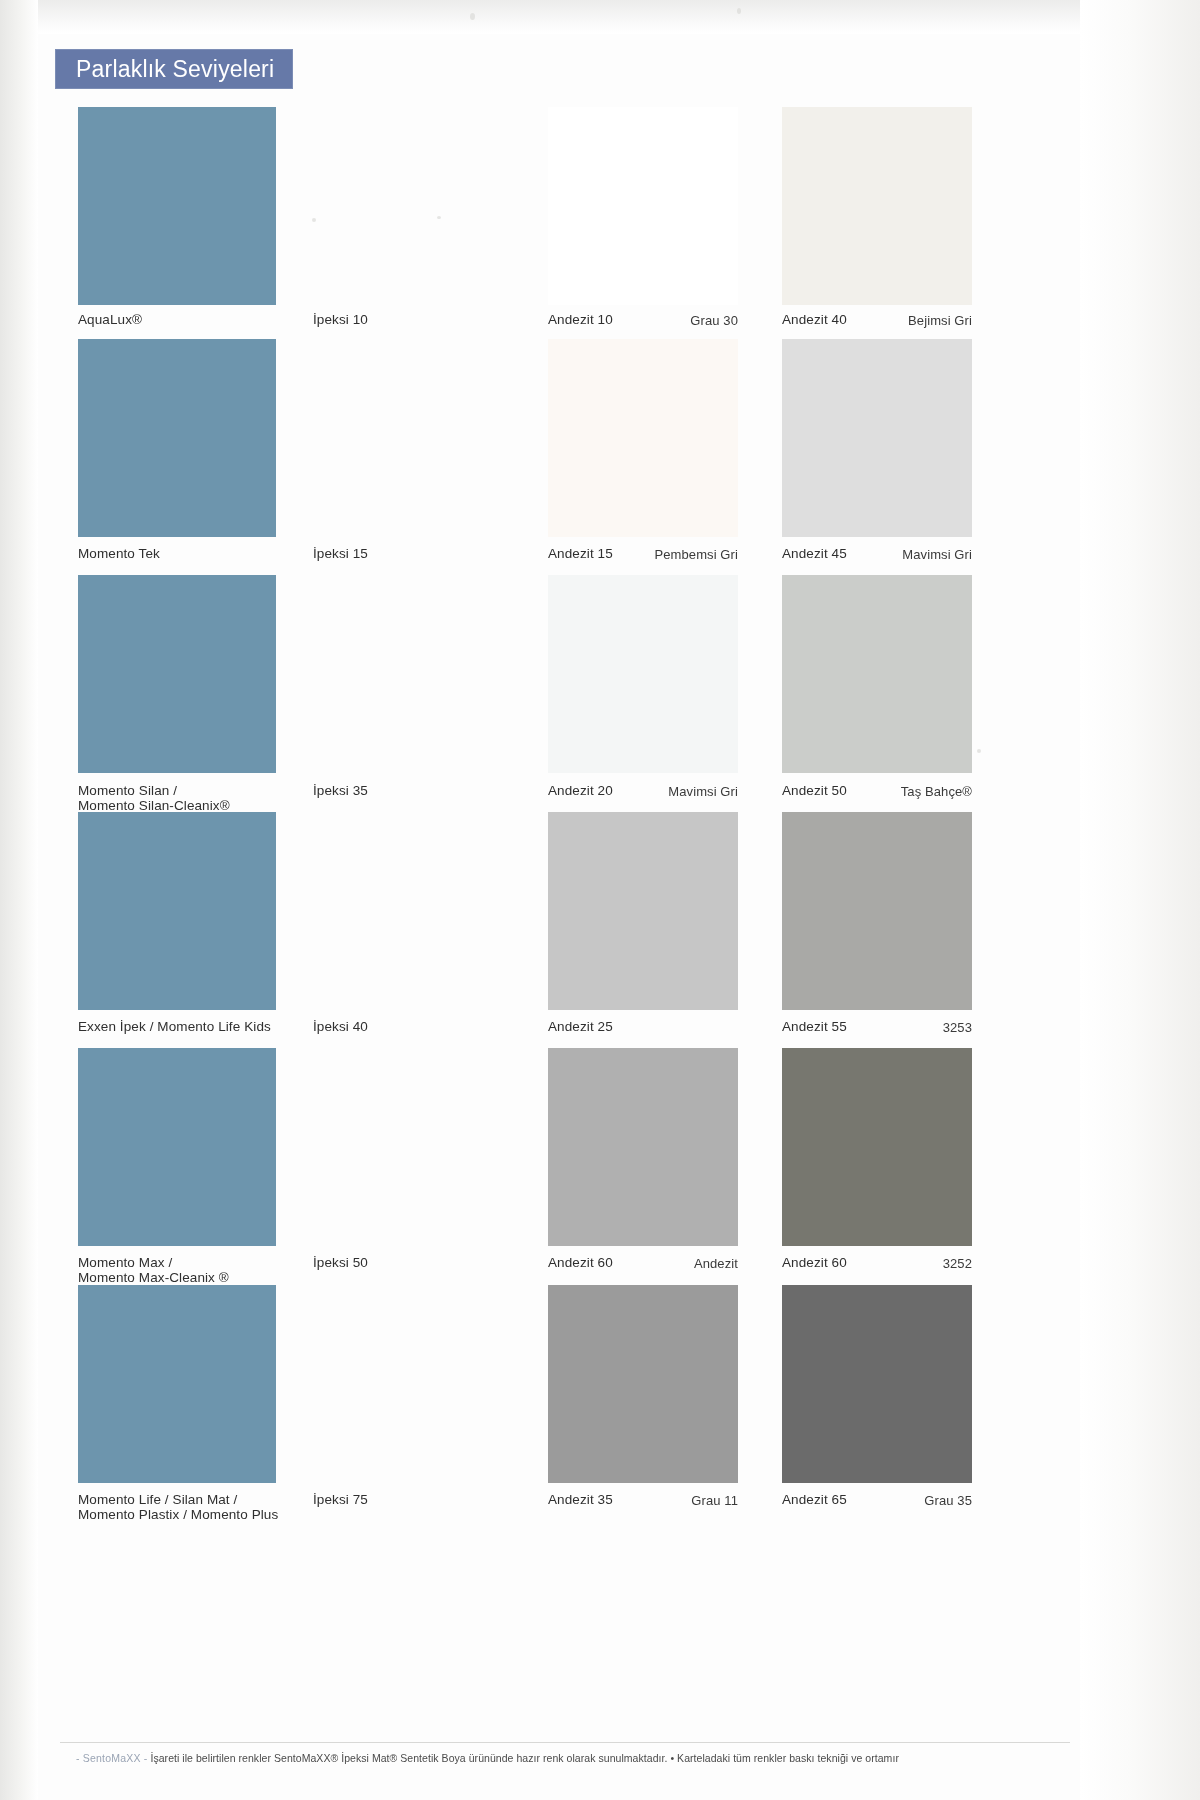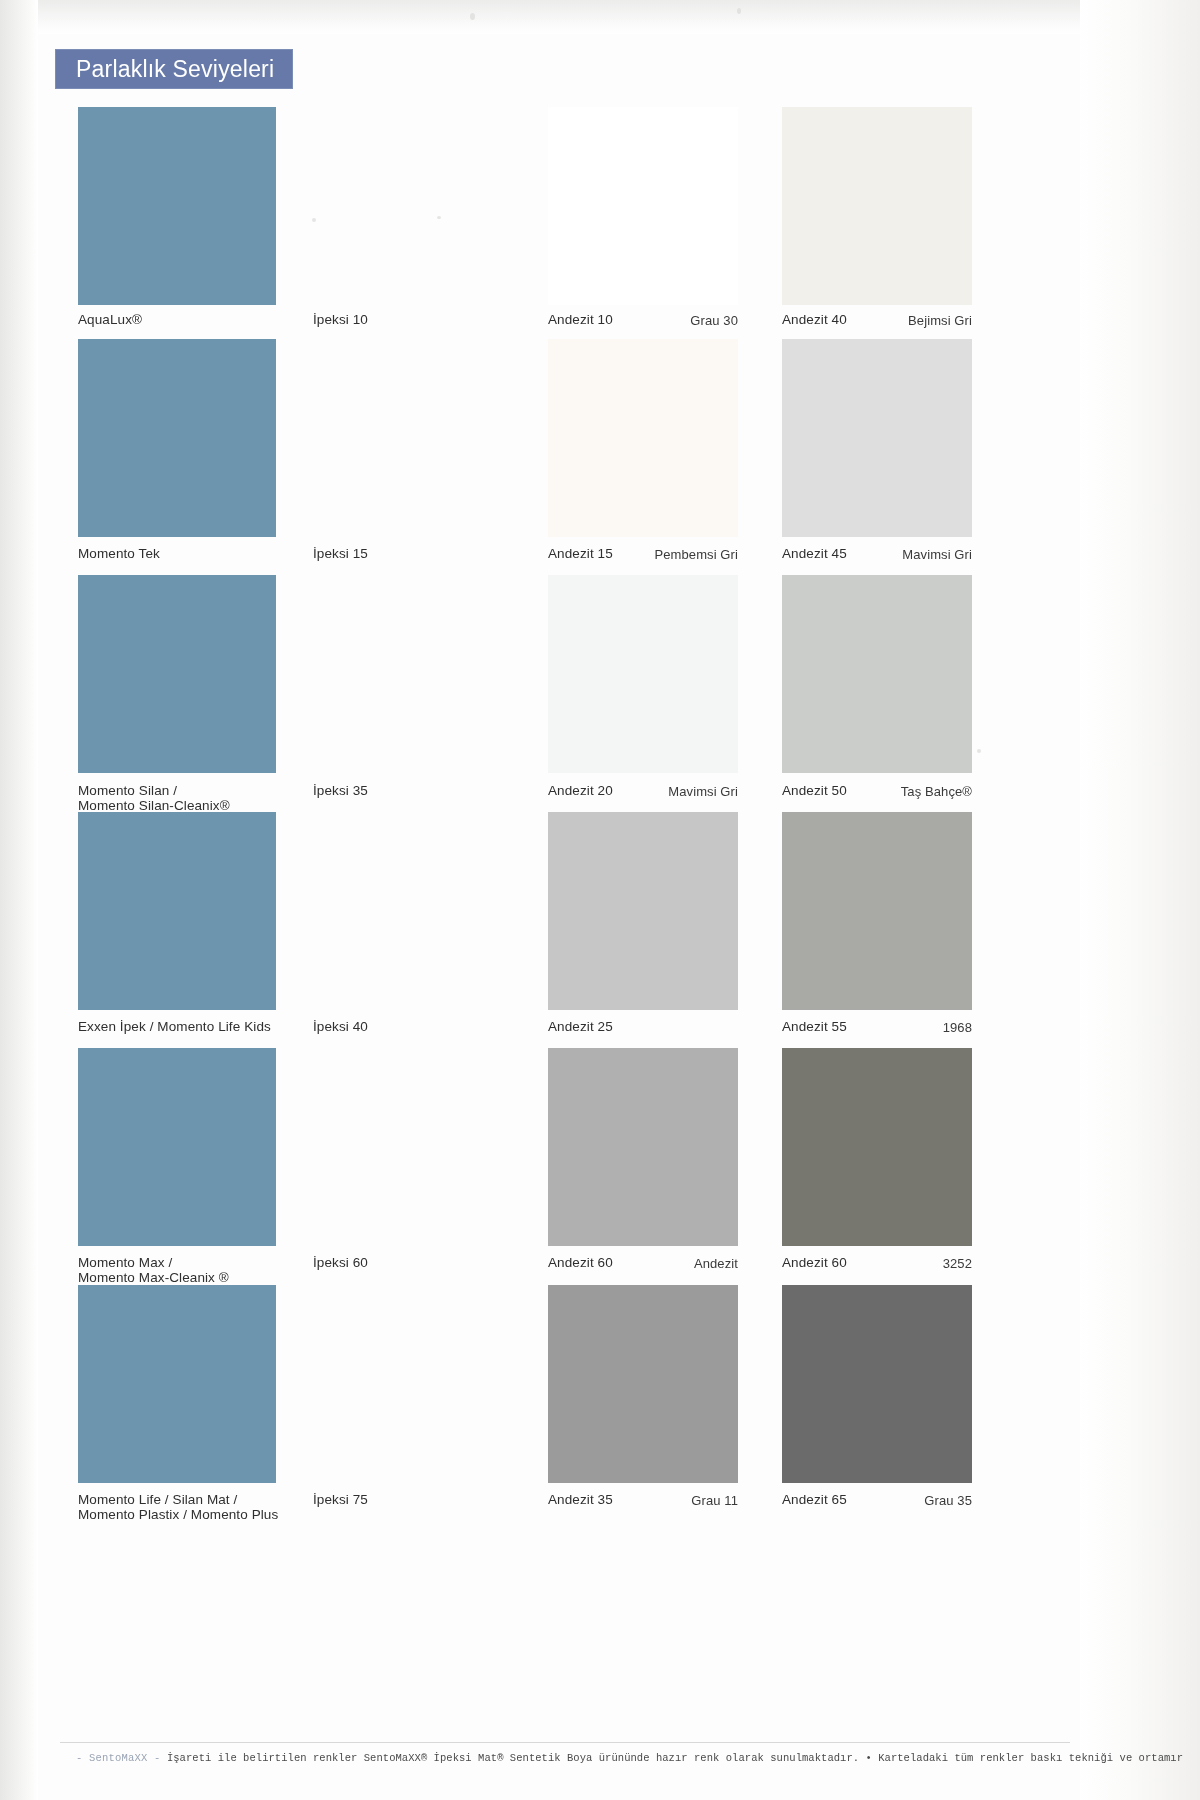--- a/index.html
+++ b/index.html
@@ -104,21 +104,20 @@
   }
   .footer {
     position: absolute;
     left: 76px;
     top: 1752px;
     width: 1040px;
     font-size: 10.5px;
     color: #4a4a4a;
     letter-spacing: 0.05px;
     white-space: nowrap;
-    font-family: Liberation Mono, monospace;
   }
   .footer .brandmark {
     color: #9aa4b4;
     letter-spacing: 0.2px;
   }
   
   .speck {
     position: absolute;
     background: #d9d9d6;
     border-radius: 50%;
@@ -169,21 +168,21 @@
     <div class="swatch-inner" style="background:#6d95ad;"></div>
   </div>
   <div class="label" style="left:78px; top:1019px; width:240px;">Exxen İpek / Momento Life Kids</div>
   <div class="label" style="left:313px; top:1019px; width:140px;">İpeksi 40</div>
 
   <div class="swatch" style="left:78px; top:1048px; width:198px; height:198px;">
     <div class="swatch-inner" style="background:#6d95ad;"></div>
   </div>
   <div class="label" style="left:78px; top:1255px; width:235px;">Momento Max /
 Momento Max-Cleanix ®</div>
-  <div class="label" style="left:313px; top:1255px; width:140px;">İpeksi 60</div>
+  <div class="label" style="left:313px; top:1255px; width:140px;">İpeksi 50</div>
 
   <div class="swatch" style="left:78px; top:1285px; width:198px; height:198px;">
     <div class="swatch-inner" style="background:#6d95ad;"></div>
   </div>
   <div class="label" style="left:78px; top:1492px; width:245px;">Momento Life / Silan Mat /
 Momento Plastix / Momento Plus</div>
   <div class="label" style="left:313px; top:1492px; width:140px;">İpeksi 75</div>
 
   <div class="swatch" style="left:548px; top:107px; width:190px; height:198px;">
     <div class="swatch-inner" style="background:#ffffff;"></div>
@@ -236,21 +235,21 @@
   <div class="swatch" style="left:782px; top:575px; width:190px; height:198px;">
     <div class="swatch-inner" style="background:#cbcdca;"></div>
   </div>
   <div class="label" style="left:782px; top:783px; width:150px;">Andezit 50</div>
   <div class="label alt" style="left:842px; top:784px; width:130px;">Taş Bahçe®</div>
 
   <div class="swatch" style="left:782px; top:812px; width:190px; height:198px;">
     <div class="swatch-inner" style="background:#a9a9a6;"></div>
   </div>
   <div class="label" style="left:782px; top:1019px; width:150px;">Andezit 55</div>
-  <div class="label alt" style="left:882px; top:1020px; width:90px;">1968</div>
+  <div class="label alt" style="left:882px; top:1020px; width:90px;">3253</div>
 
   <div class="swatch" style="left:782px; top:1048px; width:190px; height:198px;">
     <div class="swatch-inner" style="background:#77776f;"></div>
   </div>
   <div class="label" style="left:782px; top:1255px; width:150px;">Andezit 60</div>
   <div class="label alt" style="left:882px; top:1256px; width:90px;">3252</div>
 
   <div class="swatch" style="left:782px; top:1285px; width:190px; height:198px;">
     <div class="swatch-inner" style="background:#6b6b6b;"></div>
   </div>

